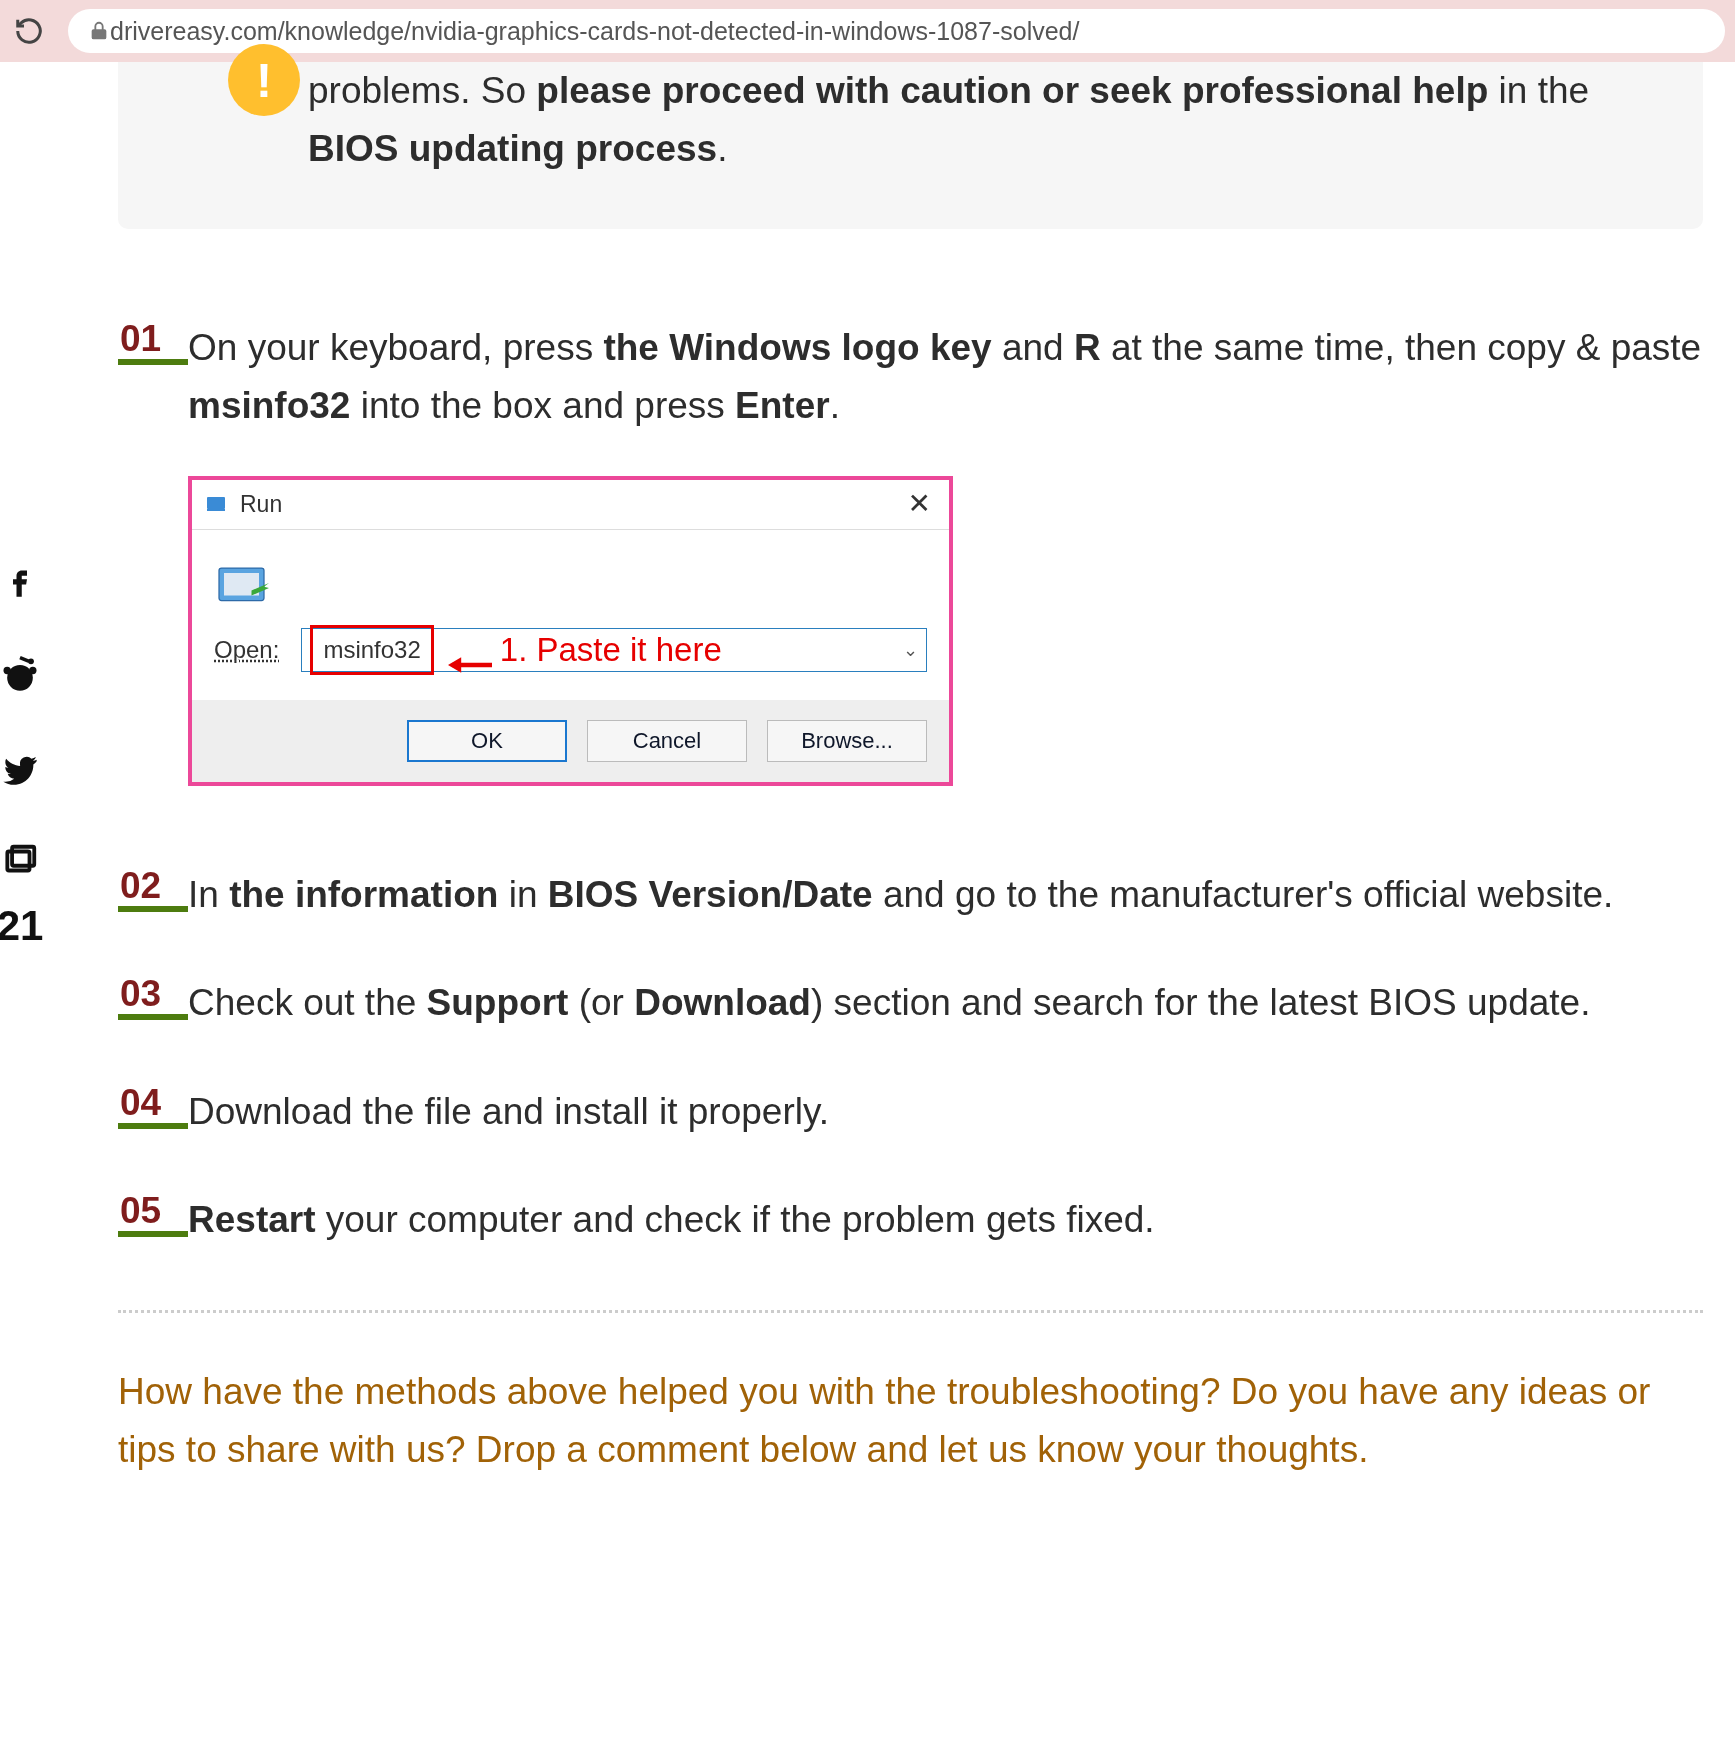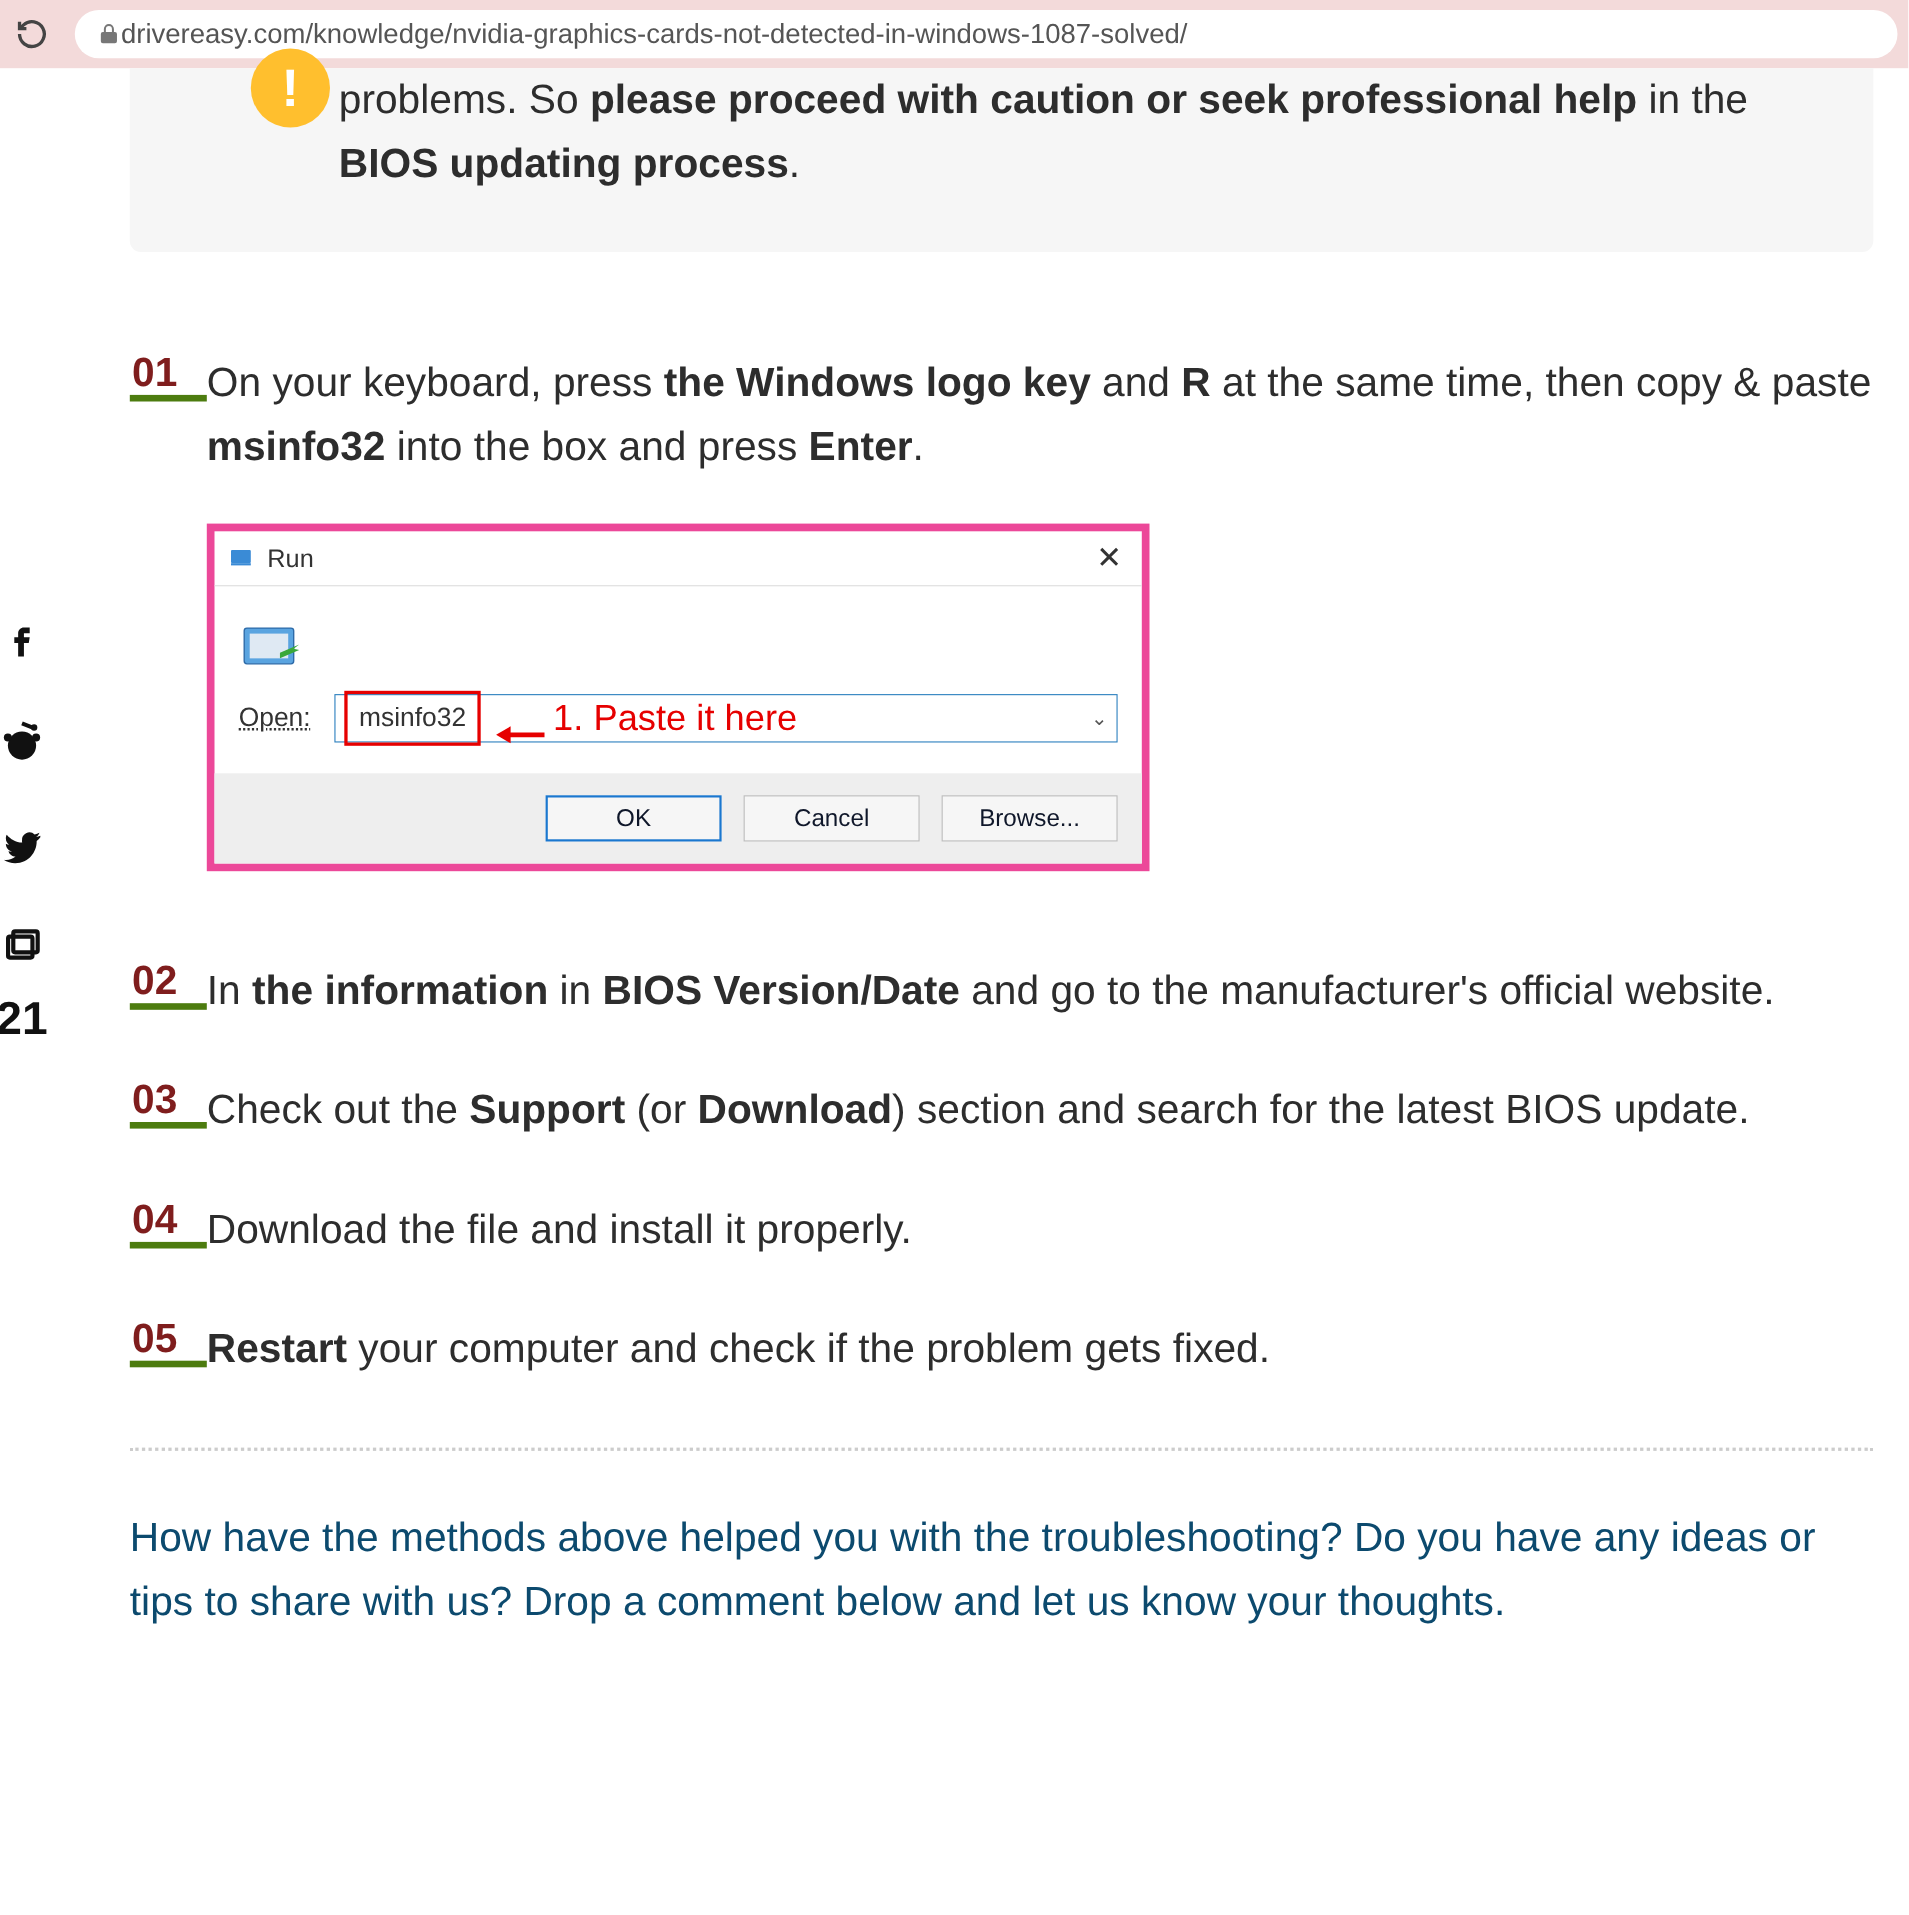--- a/index.html
+++ b/index.html
@@ -73,22 +73,22 @@
     border-bottom:6px solid #4d7c0f;
     height:46px;
     align-self:flex-start;
     text-align:left;
     padding-left:2px;
     line-height:1.1;
   }
   .step-body { flex:1; }
   .run-dialog {
     margin-top:40px;
-    width:857px;
-    border:7px solid #ec4899;
+    width:765px;
+    border:4px solid #ec4899;
     background:#fff;
     font-family:"Segoe UI",Arial,sans-serif;
   }
   .run-title {
     height:50px;
     display:flex;
     align-items:center;
     padding:0 12px;
     font-size:23px;
     color:#333;
@@ -159,21 +159,21 @@
     border:2px solid #1a77cf;
   }
   hr.dotted {
     border:none;
     border-top:3px dotted #ccc;
     margin:60px 0 50px 0;
   }
   .closing {
     font-size:37px;
     line-height:1.58;
-    color:#0c4a6e;
+    color:#a16207;
     margin-bottom:40px;
   }
   .social-rail {
     position:fixed;
     left:0; top:560px;
     width:40px;
     display:flex;
     flex-direction:column;
     align-items:center;
     gap:42px;

